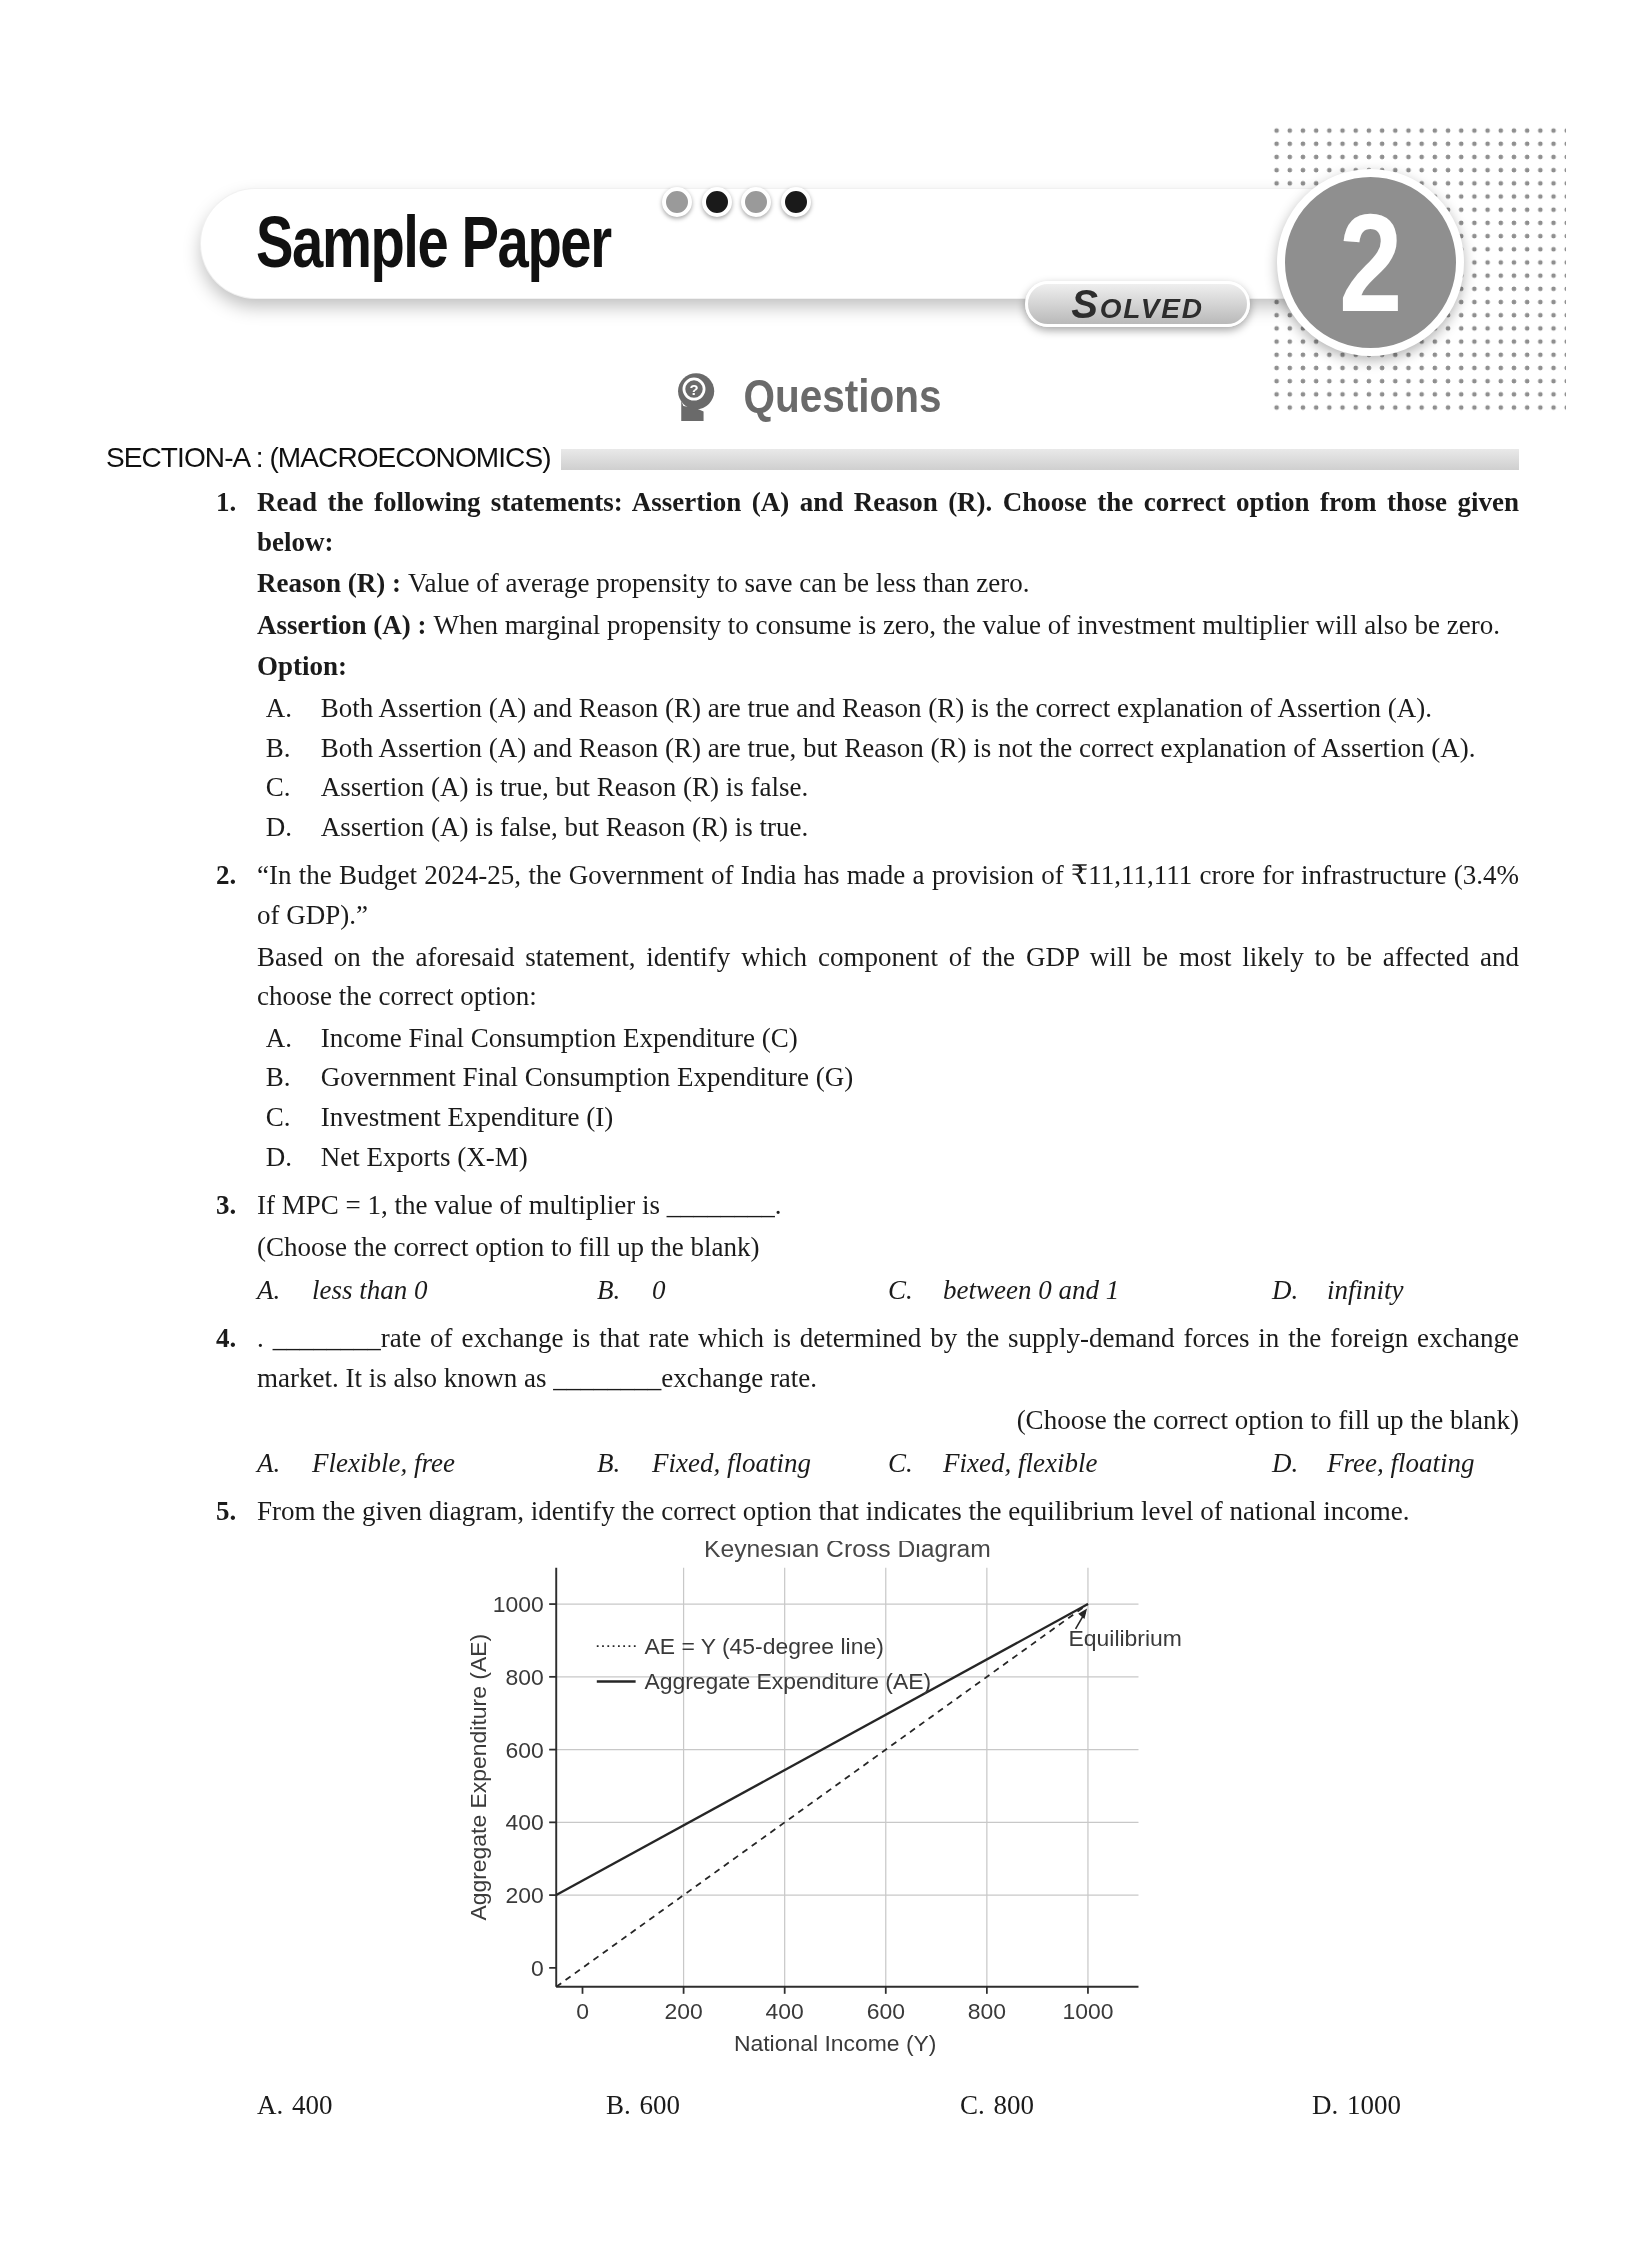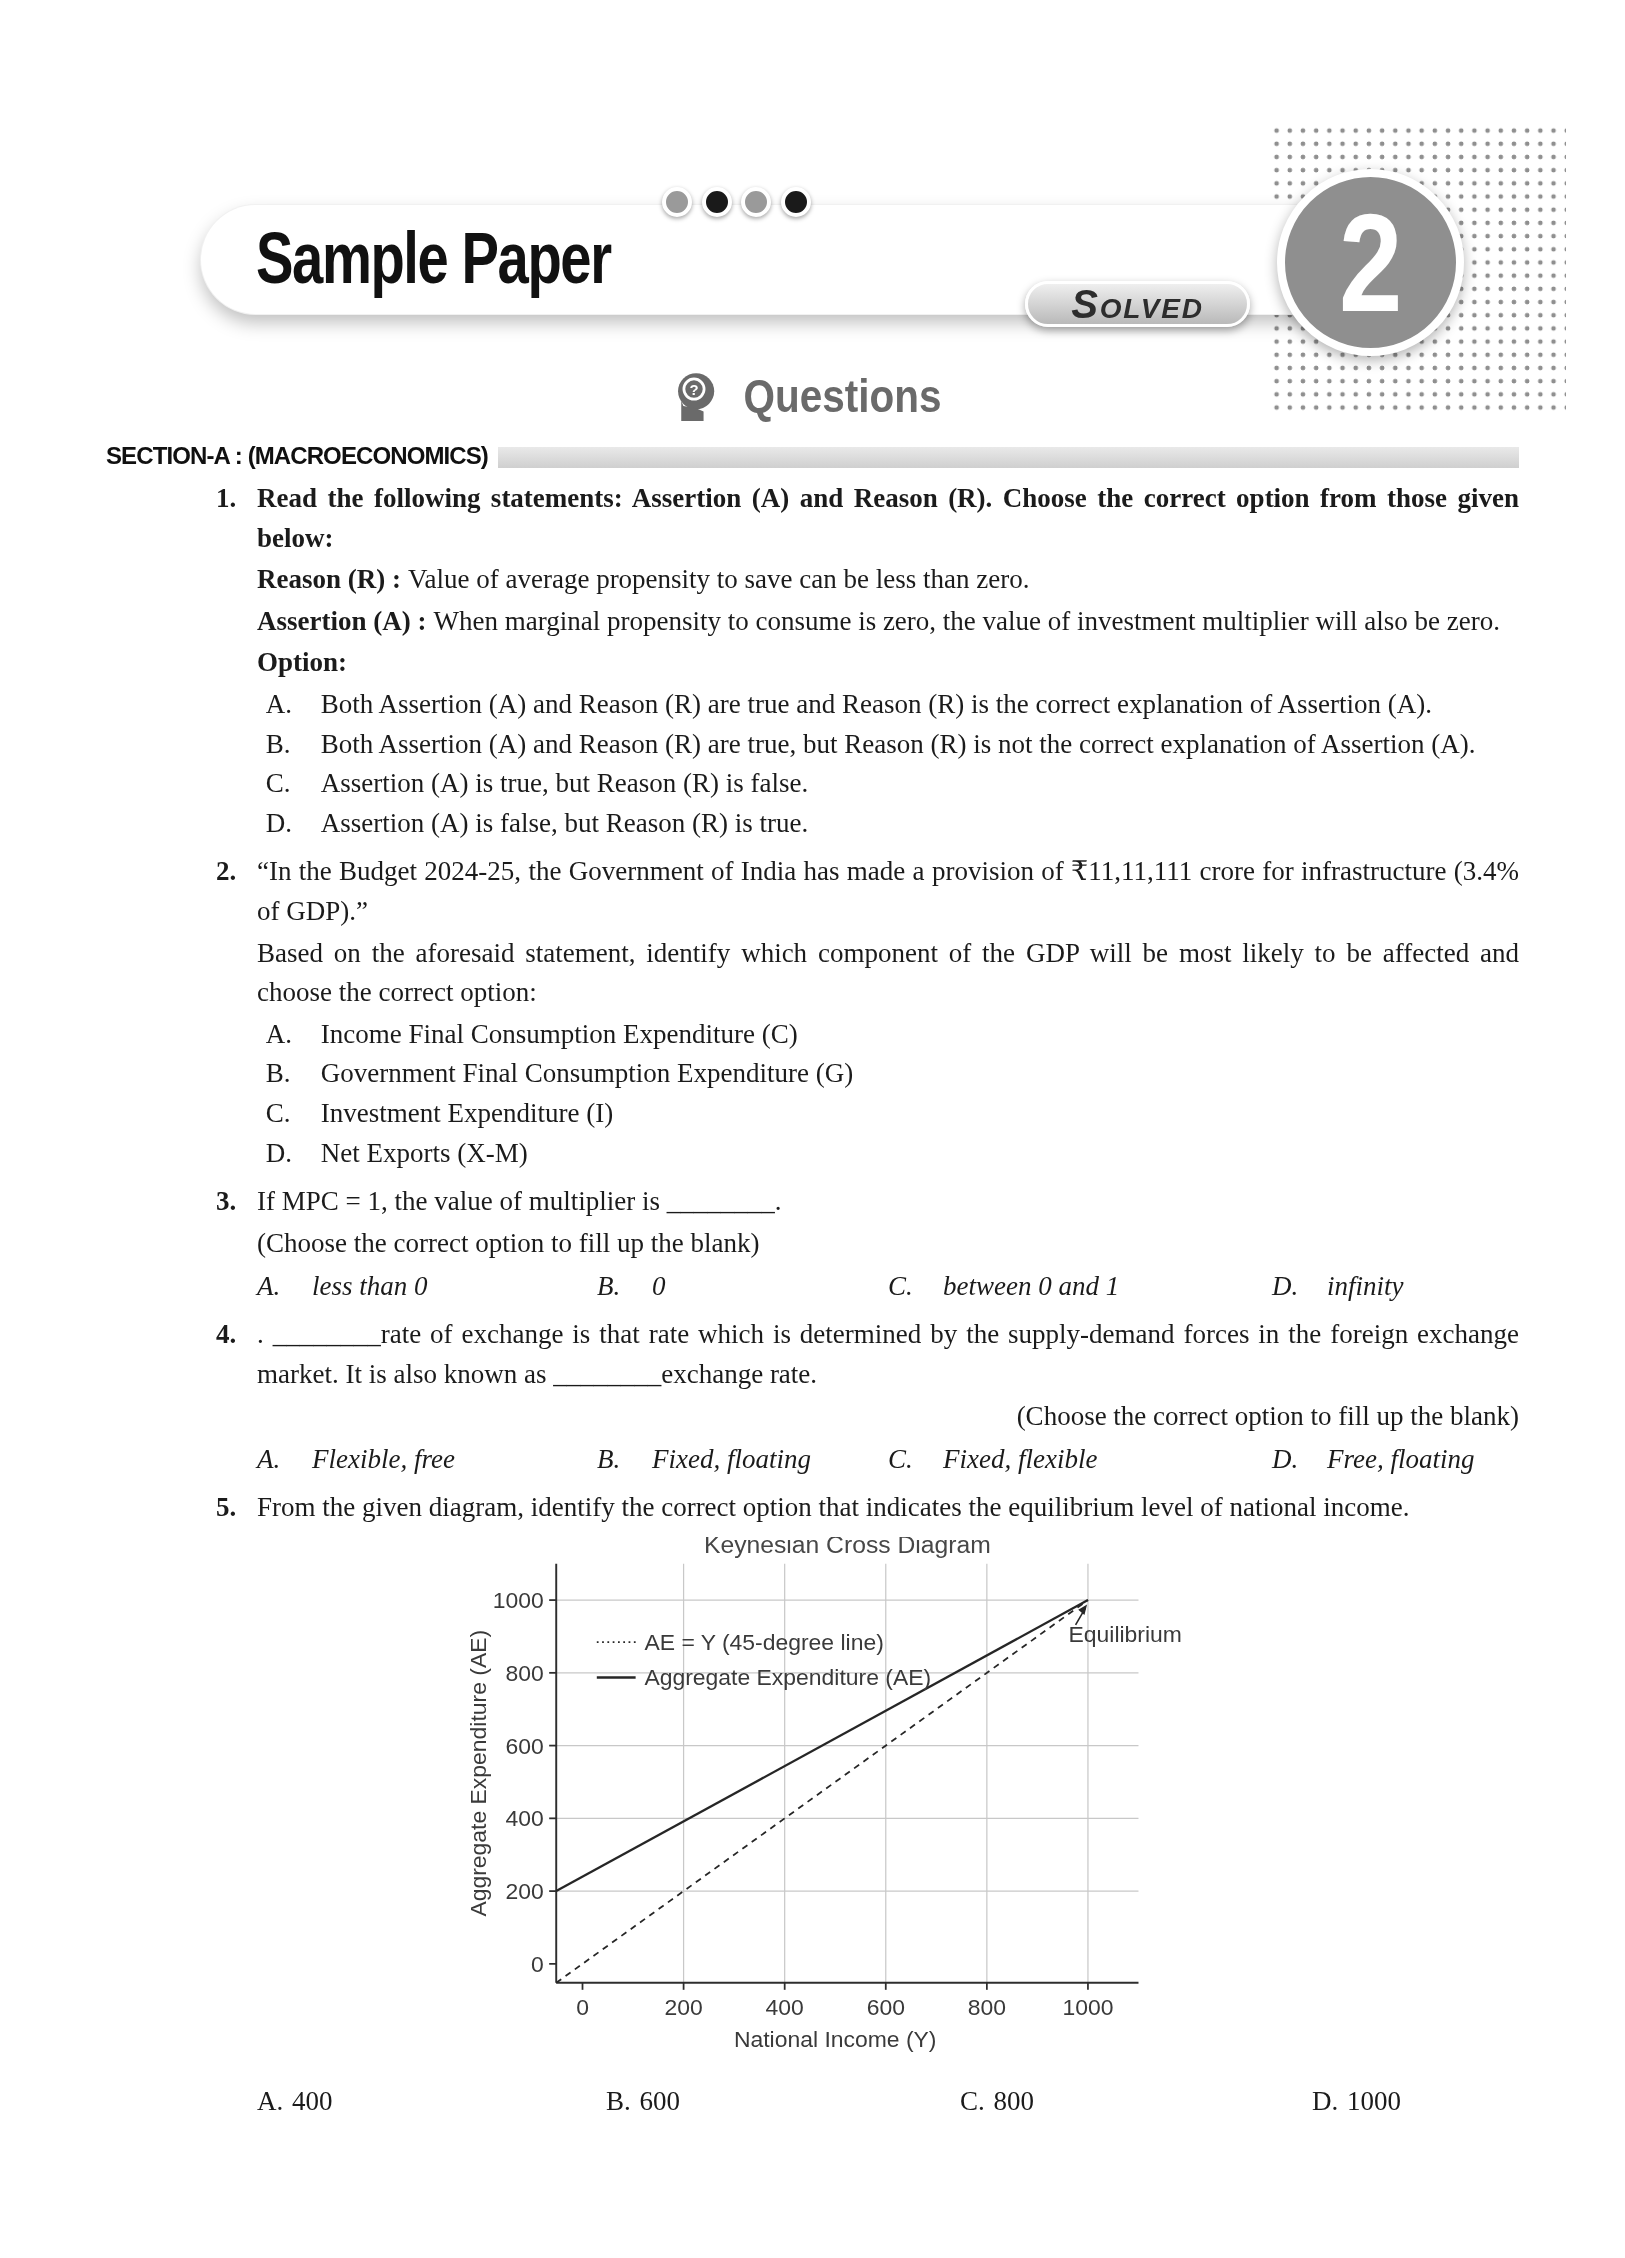--- a/index.html
+++ b/index.html
@@ -8,21 +8,21 @@
     font-family:"Liberation Serif","DejaVu Serif",serif;color:#1b1b1b;
   }
   
   .header{position:relative;height:369px;}
   .halftone{
     position:absolute;left:1270px;top:124px;width:296px;height:291px;
     background-image:radial-gradient(circle,#8f8f8f 2px,rgba(0,0,0,0) 2.6px);
     background-size:13.2px 13.2px;z-index:0;
   }
   .title-pill{
-    position:absolute;left:201px;top:205px;width:1134px;height:109px;z-index:1;
+    position:absolute;left:201px;top:189px;width:1134px;height:109px;z-index:1;
     background:#fff;border-radius:56px 16px 16px 56px;
     box-shadow:0 0 0 0.9px #f1f1f1,0 8.8px 17.6px rgba(0,0,0,.25);
   }
   .title-pill h1{
     position:absolute;left:55px;top:50%;margin:0;white-space:nowrap;
     font-family:"Liberation Sans","DejaVu Sans",sans-serif;font-weight:700;
     font-size:72px;letter-spacing:-1.8px;color:#111;
     transform:translateY(-52%) scaleX(.78);transform-origin:left center;
   }
   .dots{position:absolute;left:662px;top:187px;display:flex;gap:9.7px;z-index:3;}
@@ -53,22 +53,22 @@
   
   .qheading{display:flex;align-items:center;justify-content:center;gap:12.4px;margin:0 0 14px;}
   .qheading .txt{
     font-family:"Liberation Sans","DejaVu Sans",sans-serif;font-weight:700;
     font-size:46px;color:var(--heading-gray,#6a6a6a);letter-spacing:0;
     transform:scaleX(.88);transform-origin:center;
   }
   
   .section-row{display:flex;align-items:center;gap:10.6px;margin:19.4px 106px 5.3px 106px;}
   .section-title{
-    font-family:"Liberation Sans","DejaVu Sans",sans-serif;font-weight:700;
-    font-size:24px;letter-spacing:-0.9px;color:#101010;white-space:nowrap;
+    font-family:"Liberation Sans","DejaVu Sans",sans-serif;font-weight:400;
+    font-size:28px;letter-spacing:-0.9px;color:#101010;white-space:nowrap;
   }
   .section-bar{flex:1;height:21px;margin-top:1.8px;background:linear-gradient(180deg,#e9e9e9,var(--bar-gray,#cfcfcf));}
   
   .content{margin:0 106px;}
   .question{display:flex;margin-top:8.8px;}
   .qnum{flex:none;width:41px;margin-left:110px;font-weight:700;font-size:27px;line-height:1.47;}
   .qbody{flex:1;font-size:27px;line-height:1.47;}
   .qbody p{margin:0 0 1.8px;text-align:justify;}
   .qbody p.nojust{text-align:left;}
   .qbody p.right{text-align:right;}

